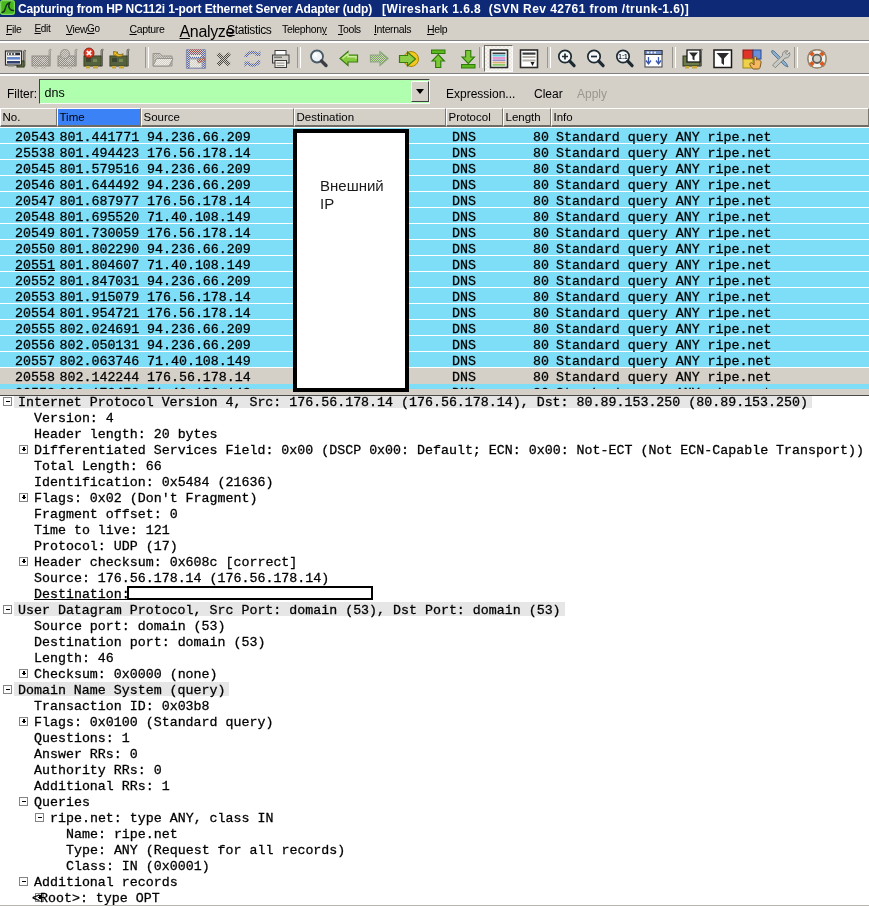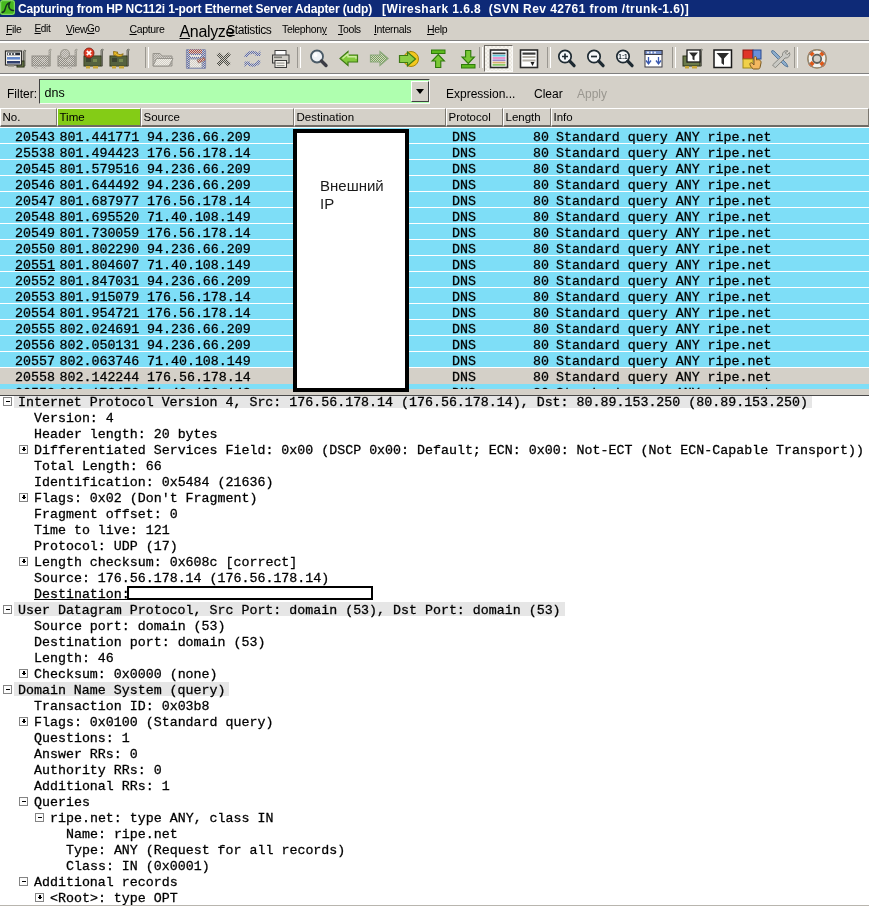--- a/index.html
+++ b/index.html
@@ -256,21 +256,21 @@
 <div class="abs" style="left:7px;top:86.5px;font-size:12px;color:#000;">Filter:</div>
 <div class="abs" style="left:39px;top:79px;width:391px;height:25px;box-sizing:border-box;background:#afffaf;border-top:1.5px solid #404040;border-left:1.5px solid #404040;border-right:1px solid #f8f8f6;border-bottom:1px solid #f8f8f6;"></div>
 <div class="abs" style="left:44.5px;top:86px;font-size:12.5px;color:#000;font-family:'Liberation Sans',sans-serif;">dns</div>
 <div class="abs" style="left:411px;top:81px;width:17.5px;height:20.5px;box-sizing:border-box;background:#d4d0c8;border-top:1px solid #fff;border-left:1px solid #fff;border-right:1.5px solid #404040;border-bottom:1.5px solid #404040;"></div>
 <div class="abs" style="left:415.5px;top:89px;width:0;height:0;border-left:4.5px solid transparent;border-right:4.5px solid transparent;border-top:5px solid #000;"></div>
 <div class="abs" style="left:446px;top:87px;font-size:12px;color:#000;">Expression...</div>
 <div class="abs" style="left:534px;top:87px;font-size:12px;color:#000;">Clear</div>
 <div class="abs" style="left:577px;top:87px;font-size:12px;color:#9a9790;">Apply</div>
 <div class="abs" style="left:0;top:108px;width:869px;height:19px;background:#d4d0c8;"></div>
 <div class="abs" style="left:0px;top:108px;width:57px;height:19px;box-sizing:border-box;border-top:1px solid #fff;border-left:1px solid #fff;border-right:1.5px solid #7c7870;border-bottom:2.5px solid #6e6a64;background:#d4d0c8;font-size:11.5px;color:#000;padding:1.5px 0 0 1.5px;overflow:hidden;">No.</div>
-<div class="abs" style="left:57px;top:108px;width:84px;height:19px;box-sizing:border-box;border-top:1px solid #fff;border-left:1px solid #fff;border-right:1.5px solid #7c7870;border-bottom:2.5px solid #6e6a64;background:#84cc16;font-size:11.5px;color:#000;padding:1.5px 0 0 1.5px;overflow:hidden;">Time</div>
+<div class="abs" style="left:57px;top:108px;width:84px;height:19px;box-sizing:border-box;border-top:1px solid #fff;border-left:1px solid #fff;border-right:1.5px solid #7c7870;border-bottom:2.5px solid #6e6a64;background:#3b82f6;font-size:11.5px;color:#000;padding:1.5px 0 0 1.5px;overflow:hidden;">Time</div>
 <div class="abs" style="left:141px;top:108px;width:153px;height:19px;box-sizing:border-box;border-top:1px solid #fff;border-left:1px solid #fff;border-right:1.5px solid #7c7870;border-bottom:2.5px solid #6e6a64;background:#d4d0c8;font-size:11.5px;color:#000;padding:1.5px 0 0 1.5px;overflow:hidden;">Source</div>
 <div class="abs" style="left:294px;top:108px;width:152px;height:19px;box-sizing:border-box;border-top:1px solid #fff;border-left:1px solid #fff;border-right:1.5px solid #7c7870;border-bottom:2.5px solid #6e6a64;background:#d4d0c8;font-size:11.5px;color:#000;padding:1.5px 0 0 1.5px;overflow:hidden;">Destination</div>
 <div class="abs" style="left:446px;top:108px;width:57px;height:19px;box-sizing:border-box;border-top:1px solid #fff;border-left:1px solid #fff;border-right:1.5px solid #7c7870;border-bottom:2.5px solid #6e6a64;background:#d4d0c8;font-size:11.5px;color:#000;padding:1.5px 0 0 1.5px;overflow:hidden;">Protocol</div>
 <div class="abs" style="left:503px;top:108px;width:48px;height:19px;box-sizing:border-box;border-top:1px solid #fff;border-left:1px solid #fff;border-right:1.5px solid #7c7870;border-bottom:2.5px solid #6e6a64;background:#d4d0c8;font-size:11.5px;color:#000;padding:1.5px 0 0 1.5px;overflow:hidden;">Length</div>
 <div class="abs" style="left:551px;top:108px;width:318px;height:19px;box-sizing:border-box;border-top:1px solid #fff;border-left:1px solid #fff;border-right:1.5px solid #7c7870;border-bottom:2.5px solid #6e6a64;background:#d4d0c8;font-size:11.5px;color:#000;padding:1.5px 0 0 1.5px;overflow:hidden;">Info</div>
 <div class="abs" style="left:0;top:127px;width:869px;height:262px;background:#fff;"></div>
 <div class="abs" style="left:0;top:128px;width:869px;height:14.5px;background:#7edef7;"></div>
 <div class="mono" style="left:0px;top:130px;width:55px;text-align:right;">20543</div>
 <div class="mono" style="left:59.5px;top:130px;">801.441771</div>
 <div class="mono" style="left:147px;top:130px;">94.236.66.209</div>
@@ -411,21 +411,21 @@
     <i class="v"></i>
   </div>
 <div class="mono" style="left:34px;top:490.5px;">Flags: 0x02 (Don't Fragment)</div>
 <div class="mono" style="left:34px;top:506.5px;">Fragment offset: 0</div>
 <div class="mono" style="left:34px;top:522.5px;">Time to live: 121</div>
 <div class="mono" style="left:34px;top:538.5px;">Protocol: UDP (17)</div>
 <div class="exp" style="left:19px;top:556.5px;">
     <i class="h"></i>
     <i class="v"></i>
   </div>
-<div class="mono" style="left:34px;top:554.5px;">Length checksum: 0x608c [correct]</div>
+<div class="mono" style="left:34px;top:554.5px;">Header checksum: 0x608c [correct]</div>
 <div class="mono" style="left:34px;top:570.5px;">Source: 176.56.178.14 (176.56.178.14)</div>
 <div class="mono" style="left:34px;top:586.5px;text-decoration:underline;">Destination:</div>
 <div class="abs" style="left:14px;top:602px;width:551px;height:14px;background:#e6e6e6;"></div>
 <div class="exp" style="left:3px;top:604.5px;">
     <i class="h"></i>
   </div>
 <div class="mono" style="left:18px;top:602.5px;">User Datagram Protocol, Src Port: domain (53), Dst Port: domain (53)</div>
 <div class="mono" style="left:34px;top:618.5px;">Source port: domain (53)</div>
 <div class="mono" style="left:34px;top:634.5px;">Destination port: domain (53)</div>
 <div class="mono" style="left:34px;top:650.5px;">Length: 46</div>
@@ -461,16 +461,16 @@
 <div class="mono" style="left:66px;top:842.5px;">Type: ANY (Request for all records)</div>
 <div class="mono" style="left:66px;top:858.5px;">Class: IN (0x0001)</div>
 <div class="exp" style="left:19px;top:876.5px;">
     <i class="h"></i>
   </div>
 <div class="mono" style="left:34px;top:874.5px;">Additional records</div>
 <div class="exp" style="left:35px;top:892.5px;">
     <i class="h"></i>
     <i class="v"></i>
   </div>
-<div class="mono" style="left:50px;top:890.5px;">&lt;Root&gt;: type OPT</div>
+<div class="mono" style="left:32px;top:890.5px;">&lt;Root&gt;: type OPT</div>
 <div class="abs" style="left:127px;top:586px;width:246px;height:13.5px;background:#fff;border:2.8px solid #000;box-sizing:border-box;"></div>
 <div class="abs" style="left:293px;top:129px;width:116px;height:263px;background:#fff;border:4.5px solid #000;box-sizing:border-box;"></div>
 <div class="abs" style="left:320px;top:177px;width:80px;font-size:15px;line-height:17.5px;color:#1a1a1a;">Внешний<br>IP</div>
 <div class="abs" style="left:0;top:904.5px;width:869px;height:1.5px;background:#b8b5ae;"></div>
 </body></html>

